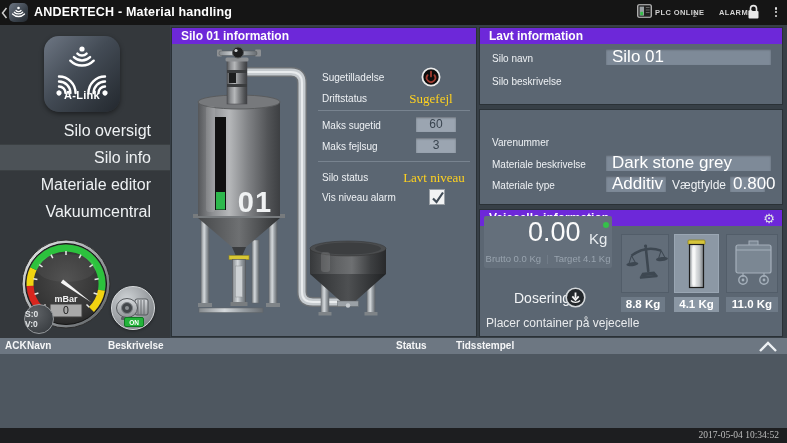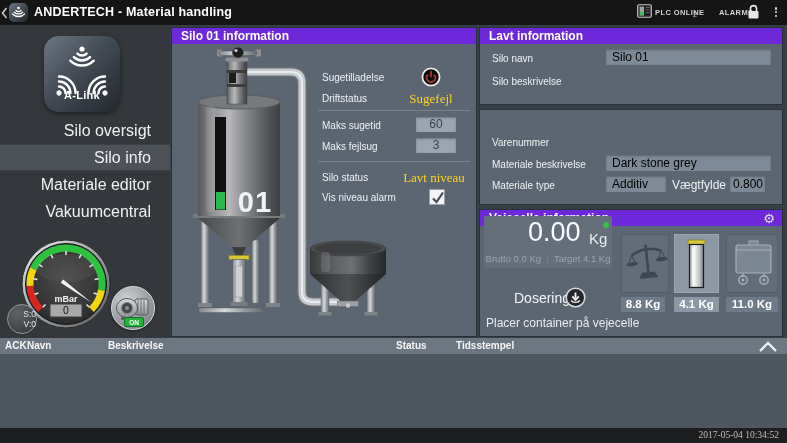--- a/index.html
+++ b/index.html
@@ -21,21 +21,21 @@
   .menu{position:absolute;left:0;top:92px;width:170px;}
   .menu-item{height:27px;line-height:27px;text-align:right;padding-right:19px;color:#eef1f3;
         font-size:16px;cursor:default;}
   .menu-item.active{background:#4c5257;border-top:1px solid rgba(0,0,0,.22);
         border-bottom:1px solid rgba(0,0,0,.22);height:25px;line-height:25px;}
   
   .panel{position:absolute;background:#5b6672;box-shadow:0 0 0 1px rgba(0,0,0,.22);}
   .panel-h{position:absolute;left:0;top:0;right:0;height:16px;background:#6d28d9;color:#fdfdfd;
         font-size:12px;font-weight:bold;line-height:16px;padding-left:9px;}
   .lbl{position:absolute;color:#eef1f4;font-size:10px;line-height:15px;}
-  .inp{position:absolute;background:#7e8a98;color:#000000;font-size:12px;height:16px;
+  .inp{position:absolute;background:#7e8a98;color:#ffffff;font-size:17px;height:16px;
         line-height:16px;padding:0 6px;box-shadow:inset 0 1px 2px rgba(0,0,0,.28);}
   .valbox{position:absolute;background:#9ba5b1;color:#39444f;font-size:12px;height:15px;
         line-height:15px;text-align:center;box-shadow:inset 0 1px 2px rgba(0,0,0,.3);}
   .warnval{position:absolute;color:#ffd21f;font-size:13px;line-height:15px;text-align:center;font-family:Liberation Serif, serif;}
   .hline{position:absolute;height:1px;background:#78838f;}
   
   .wdisplay{position:absolute;left:4px;top:6px;width:128px;height:52px;background:#646f7b;
         border-radius:2px;}
   .cbtn{position:absolute;top:24px;height:59px;background:#626d79;border:1px solid #525d69;
         box-sizing:border-box;}
@@ -167,24 +167,24 @@
           <line x1="73.6" y1="55.0" x2="77.4" y2="56.2"></line>
         <line x1="66.5" y1="66.5" x2="69.3" y2="69.3"></line>
       </g>
       <text x="46" y="63.5" font-size="9" font-weight="bold" fill="#f2f2f2" text-anchor="middle">mBar</text>
       <rect x="30" y="66" width="32" height="13" fill="#a9a9a9" stroke="#3f3f3f"></rect>
       <text x="46" y="76" font-size="10.5" fill="#161616" text-anchor="middle">0</text>
       <polygon points="43.1,41.4 40.8,44.7 71.1,64.2" fill="#f5f5f5"></polygon>
       <ellipse cx="46" cy="30" rx="30" ry="14" fill="#fff" opacity="0.05"></ellipse>
     </svg>
 
-    <div class="abs" style="left:7px;top:279px;width:30px;height:30px;border-radius:50%;
+    <div class="abs" style="left:24px;top:279px;width:30px;height:30px;border-radius:50%;
          background:radial-gradient(circle at 35% 30%,#5f6367,#313539);border:1.5px solid #94989b;
-         box-sizing:border-box;text-align:right;padding-top:5px;color:#dfe2e4;font-size:8.5px;
-         font-weight:normal;line-height:9.5px">
+         box-sizing:border-box;text-align:left;padding-top:5px;color:#dfe2e4;font-size:8.5px;
+         font-weight:bold;line-height:9.5px">
       <div>S:0</div>
       <div>V:0</div>
     </div>
 
     <div class="abs" style="left:111px;top:261px;width:44px;height:44px;border-radius:50%;
          background:radial-gradient(circle at 35% 30%,#cfd3d6,#8b8f93 70%,#707478);
          border:1.5px solid #d8dbdd;box-sizing:border-box;box-shadow:0 1px 3px rgba(0,0,0,.4)">
       <svg width="41" height="41">
         <defs>
           <linearGradient id="gPump" x1="0" y1="0" x2="0" y2="1">

